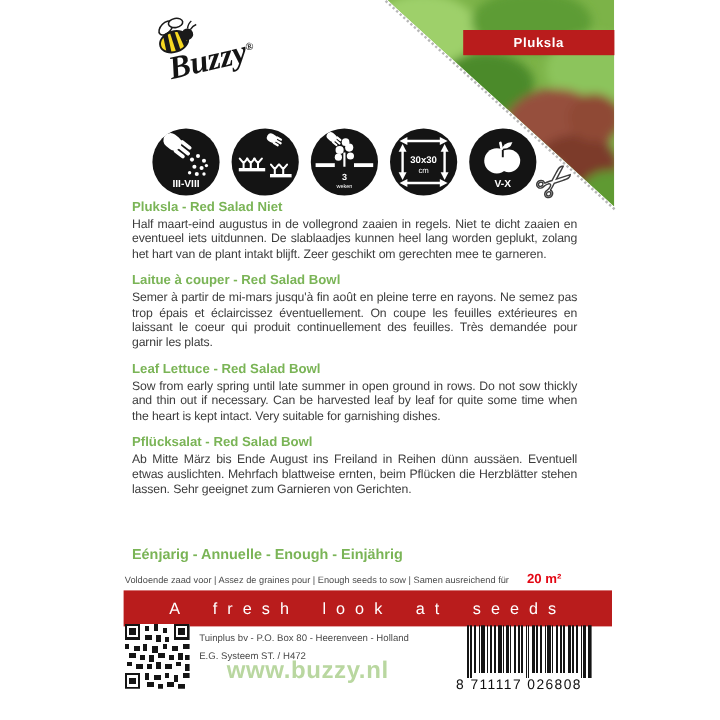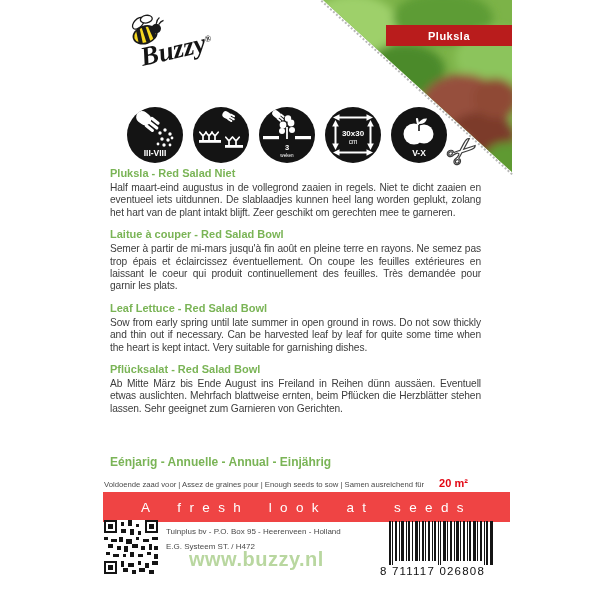--- a/index.html
+++ b/index.html
@@ -40,21 +40,21 @@
   .sec{margin:0 0 9px 0;}
   .sec h3{margin:0 0 2px 0;font-size:11px;line-height:13px;color:#7ab456;font-weight:bold;}
   .sec p{margin:0;font-size:10.2px;line-height:12.4px;text-align:justify;color:#3c3c3c;
          letter-spacing:-0.1px;}
 
   .annual{position:absolute;left:110px;top:455px;font-size:12px;font-weight:bold;color:#7ab456;}
   .seedline{position:absolute;left:104px;top:477px;white-space:nowrap;font-size:7.7px;
             color:#4a4a4a;}
   .seedline .qty{color:#e30613;font-weight:bold;font-size:11px;margin-left:15px;}
 
-  .bar{position:absolute;left:103px;top:492px;width:407px;height:30px;background:#ef4444;
+  .bar{position:absolute;left:103px;top:492px;width:407px;height:30px;background:#b91c1c;
        color:#fff;display:flex;align-items:center;justify-content:center;
        font-size:13.5px;letter-spacing:.62em;word-spacing:.55em;white-space:nowrap;}
 
   .qr{position:absolute;left:104px;top:520px;width:54px;height:54px;}
   .qr svg{display:block;width:54px;height:54px;}
   .addr1{position:absolute;left:166px;top:527px;font-size:8px;color:#4a4a4a;}
   .addr2{position:absolute;left:166px;top:542px;font-size:8px;color:#4a4a4a;}
   .web{position:absolute;left:189px;top:548px;font-size:20px;font-weight:bold;
        color:#b9d7a0;letter-spacing:.5px;}
 
@@ -235,21 +235,21 @@
     <div class="sec">
       <h3>Leaf Lettuce - Red Salad Bowl</h3>
       <p>Sow from early spring until late summer in open ground in rows. Do not sow thickly and thin out if necessary. Can be harvested leaf by leaf for quite some time when the heart is kept intact. Very suitable for garnishing dishes.</p>
     </div>
     <div class="sec">
       <h3>Pflücksalat - Red Salad Bowl</h3>
       <p>Ab Mitte März bis Ende August ins Freiland in Reihen dünn aussäen. Eventuell etwas auslichten. Mehrfach blattweise ernten, beim Pflücken die Herzblätter stehen lassen. Sehr geeignet zum Garnieren von Gerichten.</p>
     </div>
   </div>
 
-  <div class="annual">Eénjarig - Annuelle - Annual - Einjährig</div>
+  <div class="annual">Eénjarig - Annuelle - Enough - Einjährig</div>
 
   <div class="seedline">
     <span>Voldoende zaad voor | Assez de graines pour | Enough seeds to sow | Samen ausreichend für</span><span class="qty">20 m²</span>
   </div>
 
   <div class="bar">
     <span>A fresh look at seeds</span>
   </div>
 
   <div class="qr">
@@ -298,21 +298,21 @@
         <rect x="22" y="23" width="2" height="3"></rect>
           <rect x="26" y="22" width="3" height="2"></rect>
           <rect x="10" y="26" width="3" height="2"></rect>
         <rect x="15" y="27" width="2" height="2"></rect>
           <rect x="19" y="26" width="3" height="2"></rect>
           <rect x="24" y="27" width="3" height="2"></rect>
       </g>
     </svg>
   </div>
 
-  <div class="addr1">Tuinplus bv - P.O. Box 95 - Heerenveen - Holland</div>
+  <div class="addr1">Tuinplus bv - P.O. Box 80 - Heerenveen - Holland</div>
   <div class="addr2">E.G. Systeem ST. / H472</div>
   <div class="web">www.buzzy.nl</div>
 
   <div class="bc">
     <svg viewBox="0 0 104 44" preserveAspectRatio="none" shape-rendering="crispEdges">
       <g fill="#141414">
         <rect x="0" y="0" width="2" height="44"></rect>
           <rect x="3" y="0" width="1" height="44"></rect>
         <rect x="6" y="0" width="2" height="40"></rect>
           <rect x="10" y="0" width="1" height="40"></rect>

